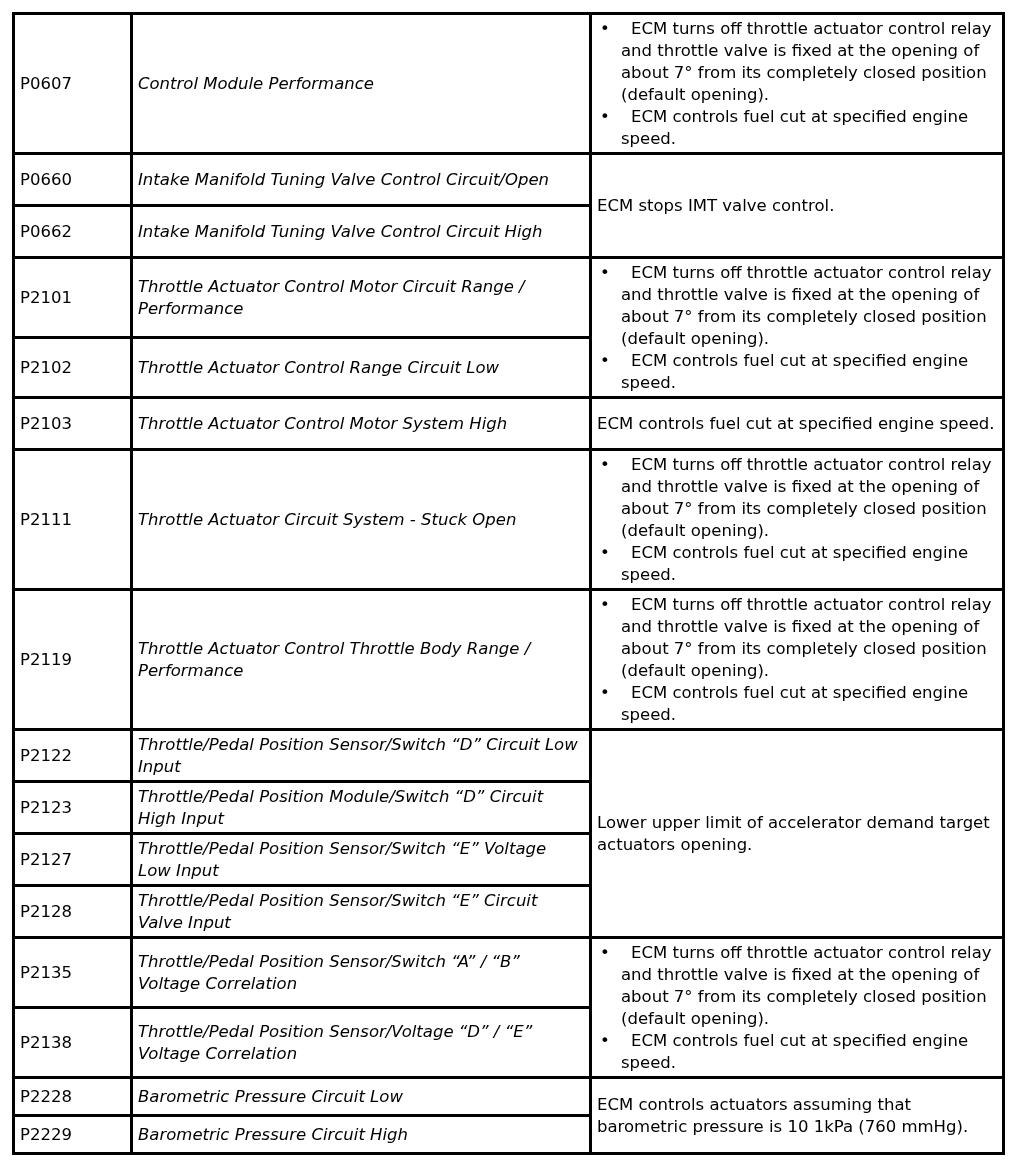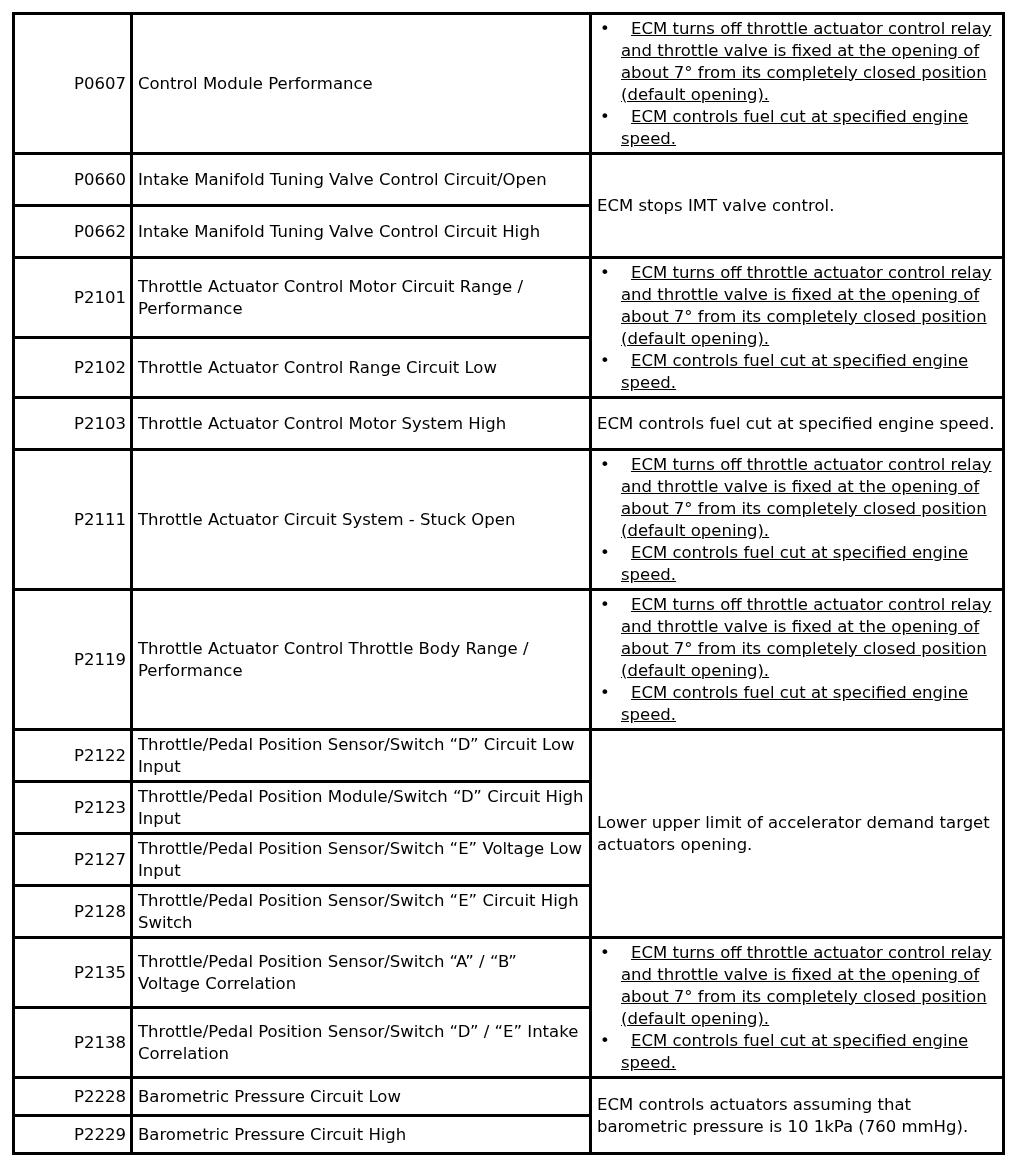--- a/index.html
+++ b/index.html
@@ -1,23 +1,23 @@
 <!DOCTYPE html>
 <html><head>
 <meta charset="utf-8">
 <style>
   html, body { margin: 0; padding: 0; background: #ffffff; }
   body { width: 1024px; height: 1174px; position: relative; font-family: "DejaVu Sans", "Liberation Sans", sans-serif; color: #000; }
   .tbl { position: absolute; left: 12px; top: 12px; width: 991px; border-collapse: collapse; table-layout: fixed; font-size: 16.5px; line-height: 22px; }
   .tbl td { border: 3px solid #000; padding: 0 5px; vertical-align: middle; }
-  .code { width: 106px; text-align: right; padding-right: 4px !important; }
-  .desc { width: 446px; }
+  .code { width: 106px; padding-right: 4px !important; }
+  .desc { width: 446px; font-style: italic; }
   .act { width: 400px; }
   ul.bl { margin: 0; padding: 0; list-style: none; }
-  ul.bl li { position: relative; padding-left: 24px; text-indent: 10px; text-decoration: underline; }
+  ul.bl li { position: relative; padding-left: 24px; text-indent: 10px; }
   ul.bl li::before { content: "•"; position: absolute; left: 3px; text-indent: 0; }
 </style>
 </head>
 <body>
 
 <table class="tbl">
   <tbody>
     <tr style="height:140px">
       <td class="code">P0607</td>
       <td class="desc">Control Module Performance</td>
@@ -84,35 +84,35 @@
     <tr style="height:52px">
       <td class="code">P2123</td>
       <td class="desc">Throttle/Pedal Position Module/Switch “D” Circuit High Input</td>
     </tr>
     <tr style="height:52px">
       <td class="code">P2127</td>
       <td class="desc">Throttle/Pedal Position Sensor/Switch “E” Voltage Low Input</td>
     </tr>
     <tr style="height:52px">
       <td class="code">P2128</td>
-      <td class="desc">Throttle/Pedal Position Sensor/Switch “E” Circuit High Switch</td>
+      <td class="desc">Throttle/Pedal Position Sensor/Switch “E” Circuit Valve Input</td>
     </tr>
     <tr style="height:70px">
       <td class="code">P2135</td>
       <td class="desc">Throttle/Pedal Position Sensor/Switch “A” / “B” Voltage Correlation</td>
       <td class="act" rowspan="2">
         <ul class="bl">
           <li>ECM turns off throttle actuator control relay and throttle valve is fixed at the opening of about 7° from its completely closed position (default opening).</li>
           <li>ECM controls fuel cut at specified engine speed.</li>
         </ul>
       </td>
     </tr>
     <tr style="height:70px">
       <td class="code">P2138</td>
-      <td class="desc">Throttle/Pedal Position Sensor/Switch “D” / “E” Intake Correlation</td>
+      <td class="desc">Throttle/Pedal Position Sensor/Voltage “D” / “E” Voltage Correlation</td>
     </tr>
     <tr style="height:38px">
       <td class="code">P2228</td>
       <td class="desc">Barometric Pressure Circuit Low</td>
       <td class="act" rowspan="2">ECM controls actuators assuming that barometric pressure is 10 1kPa (760 mmHg).</td>
     </tr>
     <tr style="height:38px">
       <td class="code">P2229</td>
       <td class="desc">Barometric Pressure Circuit High</td>
     </tr>

